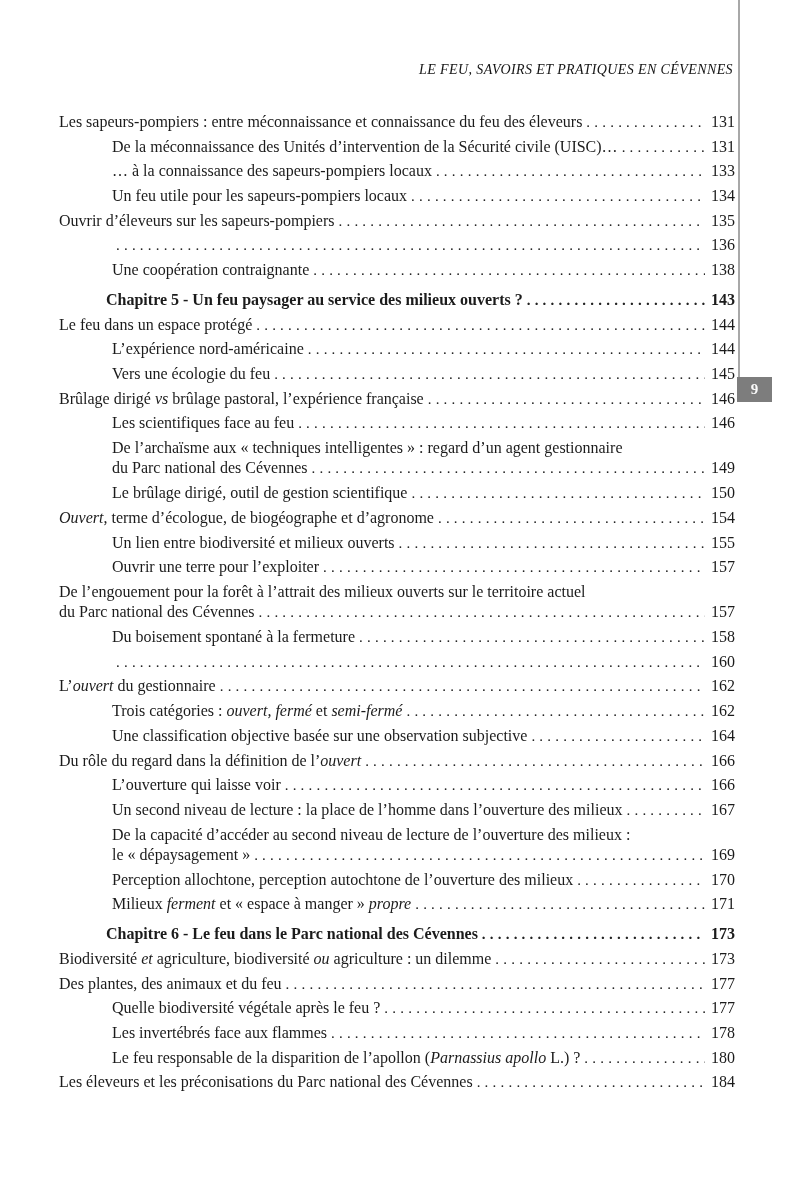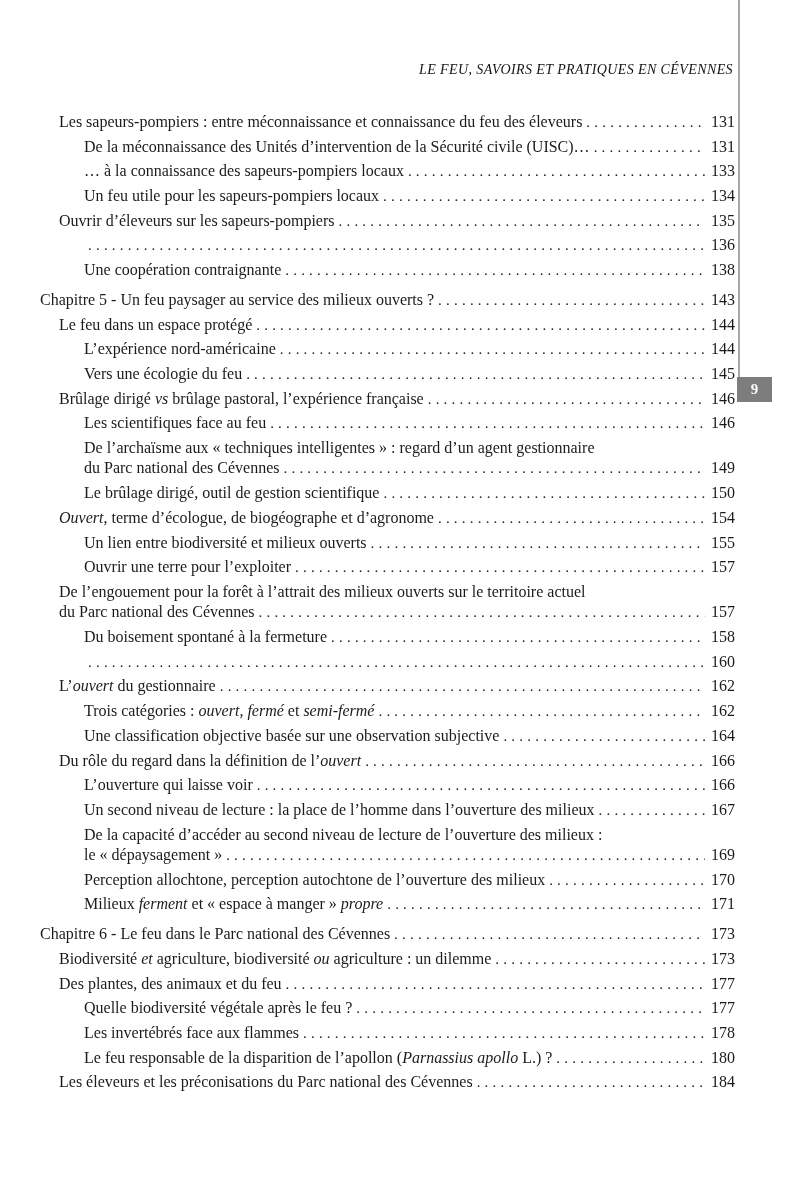--- a/index.html
+++ b/index.html
@@ -23,22 +23,22 @@
     position:absolute; left:737px; top:377px; width:35px; height:25px;
     background:#7d7d7d; color:#fafafa;
     font-size:15px; font-weight:bold; text-align:center; line-height:25px;
   }
   .toc { position:absolute; top:113px; left:0; right:65px; }
   .row {
     display:flex; align-items:baseline;
     height:24.7px; font-size:16px; white-space:nowrap;
   }
   .row.l1 { padding-left:59px; }
-  .row.l2 { padding-left:84px; }
-  .row.chp { padding-left:40px; font-weight:normal; margin-top:5px; }
+  .row.l2 { padding-left:112px; }
+  .row.chp { padding-left:106px; font-weight:bold; margin-top:5px; }
   .row.wf { height:20.5px; }
   .t { flex:0 0 auto; }
   .it { font-style:italic; }
   .dots {
     flex:1 1 auto; overflow:hidden; min-width:12px;
     margin:0 2px 0 4px; letter-spacing:4.2px; font-size:15px; color:#222;
   }
   .dots::after { content:"..........................................................................................................................."; }
   .pg { flex:0 0 auto; min-width:28px; text-align:right; }
 </style>

